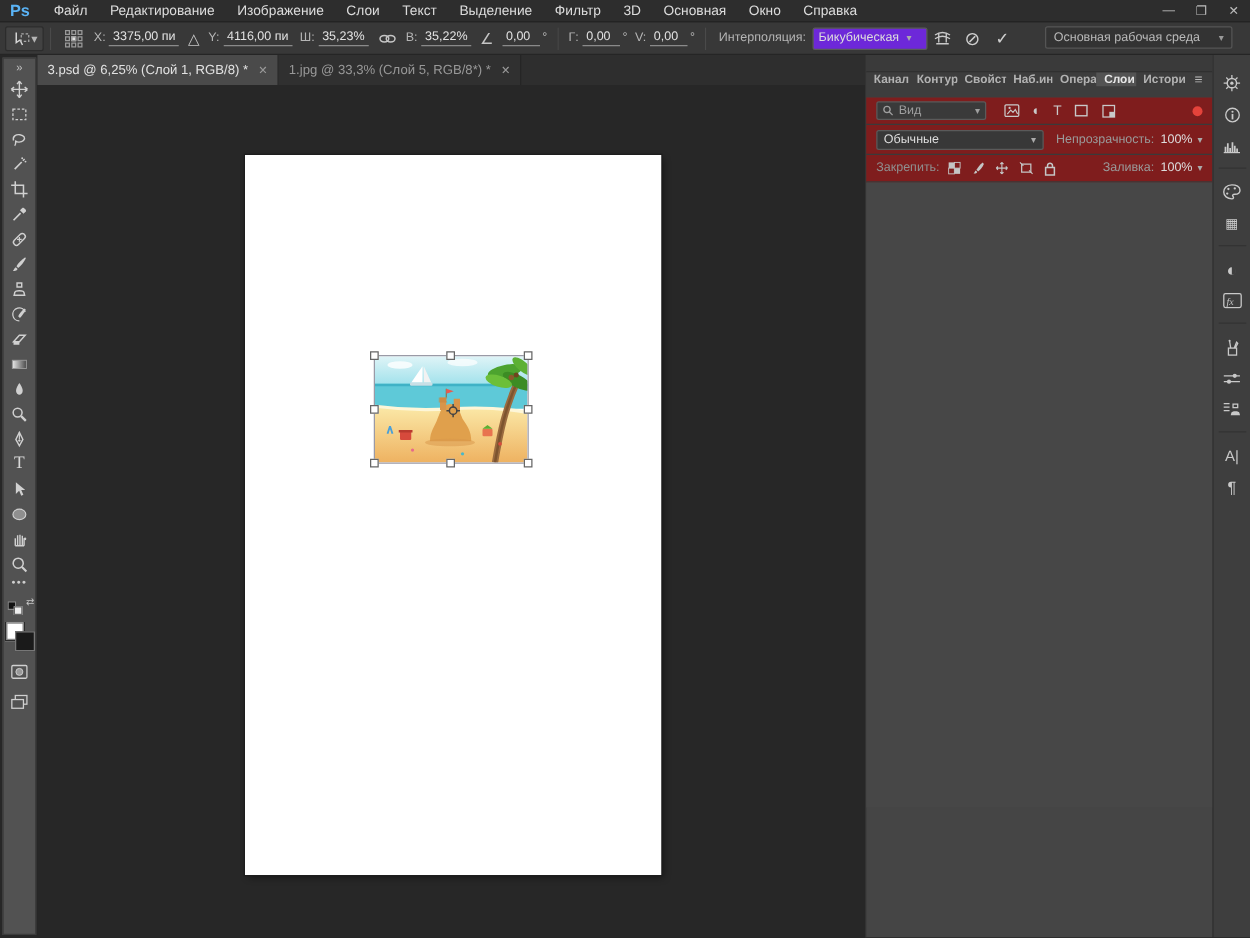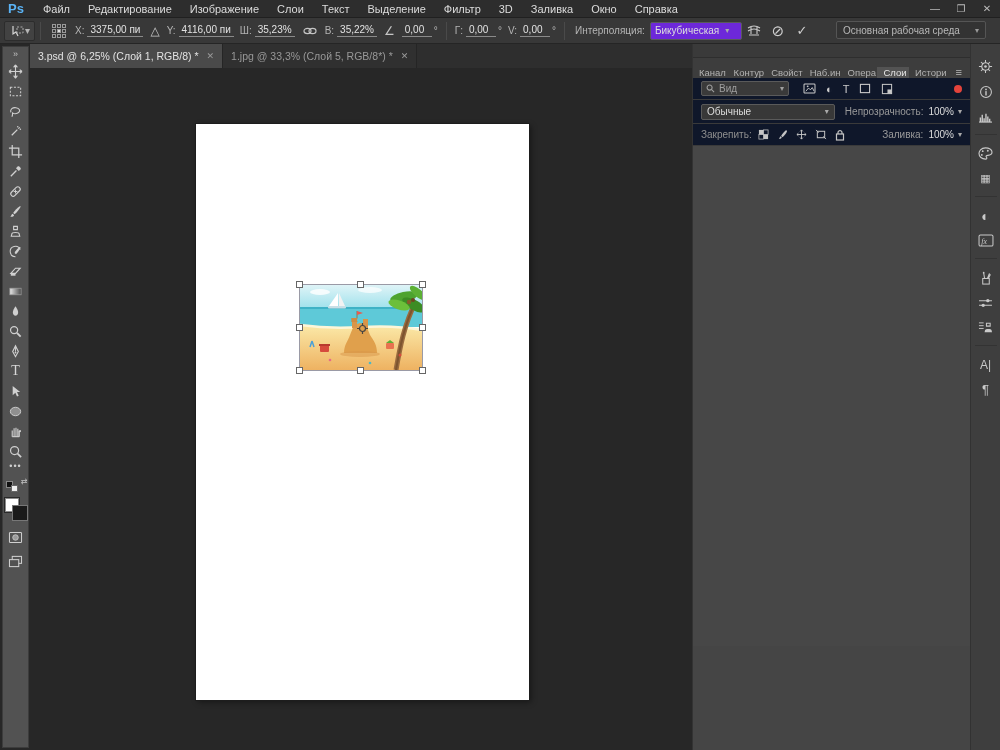--- a/index.html
+++ b/index.html
@@ -68,26 +68,26 @@
   #placed-image { position:absolute; left:104px; top:161px; width:122px; height:85px;
                   outline:1px solid #9a9aa6; }
   #placed-image svg { display:block; }
   .handle { position:absolute; width:7px; height:7px; background:#fff; border:1px solid #666; }
   .center-target { position:absolute; left:57px; top:38px; width:9px; height:9px; }
 
   
   #dock { position:absolute; left:692px; top:44px; width:278px; height:706px; background:#454545;
           border-left:1px solid #333; font-size:10px; }
   #dock-topstrip { height:14px; background:#3a3a3a; border-bottom:1px solid #2e2e2e; }
-  #panel-tabs { height:20px; display:flex; align-items:flex-end; background:#3d3d3d; color:#b2b2b2; }
+  #panel-tabs { height:20px; display:flex; align-items:flex-start; background:#3d3d3d; color:#b2b2b2;font-weight:bold; }
   .ptab { padding:0 6px; display:flex; align-items:center; max-width:40px; overflow:hidden; white-space:nowrap; font-size:9.5px; }
   .ptab.active { background:#535353; color:#e6e6e6; }
   .ptab-menu { margin-left:auto; padding:0 8px; display:flex; align-items:center; color:#bbb; font-size:11px; }
 
-  .panel-row { display:flex; align-items:center; padding:0 8px; border-bottom:1px solid #3a3a3a; background:#0f172a; }
+  .panel-row { display:flex; align-items:center; padding:0 8px; border-bottom:1px solid #3a3a3a; background:#7f1d1d; }
   #filter-row { height:22px; }
   #search-dd { width:88px; height:15px; background:#3a3a3a; border:1px solid #5a5a5a; border-radius:2px;
                display:flex; align-items:center; padding:0 4px; color:#9f9f9f; }
   #search-dd .dd-arrow { margin-left:auto; font-size:8px; }
   .filter-icons { display:flex; align-items:center; gap:10px; margin-left:14px; color:#c9c9c9; }
   .filter-icons .fi { font-size:11px; }
   .red-dot { width:8px; height:8px; border-radius:50%; background:#e4433b; margin-left:auto; }
 
   #blend-row { height:24px; }
   #blend-dd { width:138px; height:16px; background:#383838; border:1px solid #5a5a5a; border-radius:2px;
@@ -136,21 +136,21 @@
 <div id="menubar">
   <span class="ps-logo">Ps</span>
   <span class="menu-item">Файл</span>
   <span class="menu-item">Редактирование</span>
   <span class="menu-item">Изображение</span>
   <span class="menu-item">Слои</span>
   <span class="menu-item">Текст</span>
   <span class="menu-item">Выделение</span>
   <span class="menu-item">Фильтр</span>
   <span class="menu-item">3D</span>
-  <span class="menu-item">Заливка</span>
+  <span class="menu-item">Основная</span>
   <span class="menu-item">Окно</span>
   <span class="menu-item">Справка</span>
   <span class="win-controls">
     <span class="win-btn">—</span>
     <span class="win-btn">❐</span>
     <span class="win-btn">✕</span>
   </span>
 </div>
 
 <div id="optionsbar">

